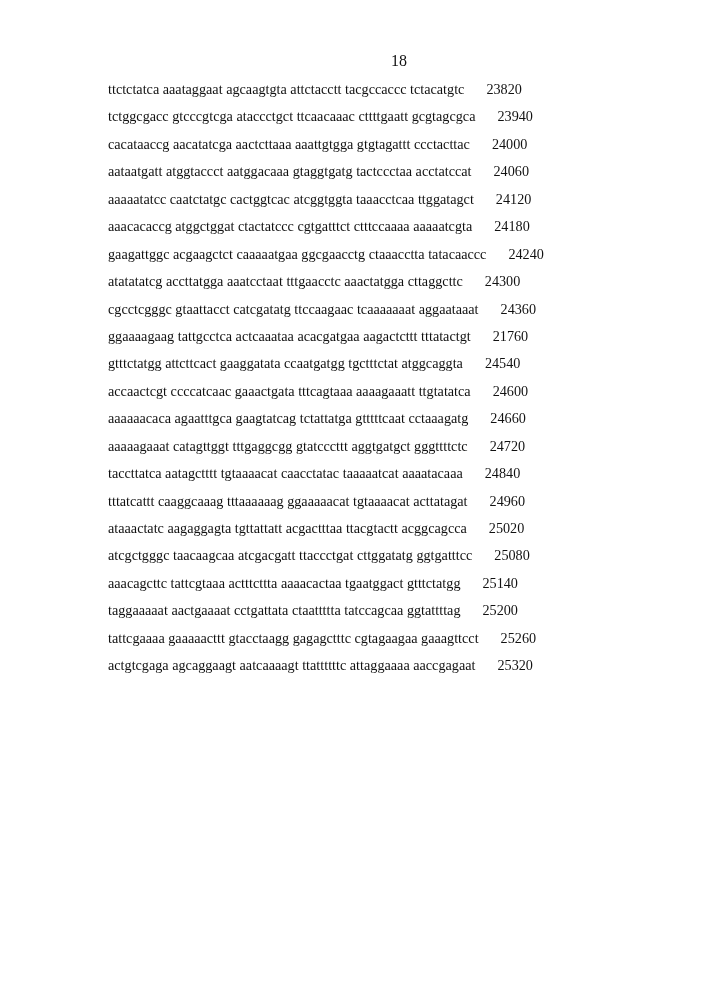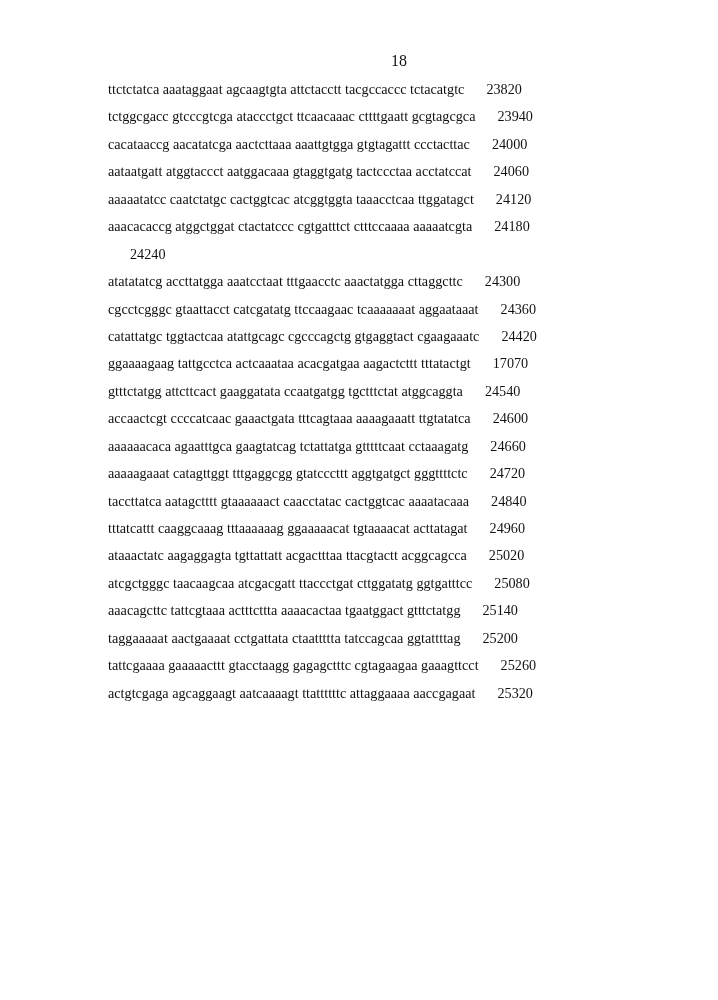--- a/index.html
+++ b/index.html
@@ -37,56 +37,53 @@
     </div>
     <div class="seq-line">
       <span class="seq-text">aaaaatatcc caatctatgc cactggtcac atcggtggta taaacctcaa ttggatagct</span>
       <span class="seq-pos">24120</span>
     </div>
     <div class="seq-line">
       <span class="seq-text">aaacacaccg atggctggat ctactatccc cgtgatttct ctttccaaaa aaaaatcgta</span>
       <span class="seq-pos">24180</span>
     </div>
     <div class="seq-line">
+      <span class="seq-text">gaagattggc acgaagctct caaaaatgaa ggcgaacctg ctaaacctta tatacaaccc</span>
       <span class="seq-pos">24240</span>
     </div>
     <div class="seq-line">
       <span class="seq-text">atatatatcg accttatgga aaatcctaat tttgaacctc aaactatgga cttaggcttc</span>
       <span class="seq-pos">24300</span>
     </div>
     <div class="seq-line">
       <span class="seq-text">cgcctcgggc gtaattacct catcgatatg ttccaagaac tcaaaaaaat aggaataaat</span>
       <span class="seq-pos">24360</span>
     </div>
     <div class="seq-line">
-      <span class="seq-text">catattatgc tggtactcaa atattgcagc cgcccagctg gtgaggtact cgaagaaatc</span>
-      <span class="seq-pos">24420</span>
-    </div>
-    <div class="seq-line">
       <span class="seq-text">ggaaaagaag tattgcctca actcaaataa acacgatgaa aagactcttt tttatactgt</span>
-      <span class="seq-pos">17070</span>
+      <span class="seq-pos">21760</span>
     </div>
     <div class="seq-line">
       <span class="seq-text">gtttctatgg attcttcact gaaggatata ccaatgatgg tgctttctat atggcaggta</span>
       <span class="seq-pos">24540</span>
     </div>
     <div class="seq-line">
       <span class="seq-text">accaactcgt ccccatcaac gaaactgata tttcagtaaa aaaagaaatt ttgtatatca</span>
       <span class="seq-pos">24600</span>
     </div>
     <div class="seq-line">
       <span class="seq-text">aaaaaacaca agaatttgca gaagtatcag tctattatga gtttttcaat cctaaagatg</span>
       <span class="seq-pos">24660</span>
     </div>
     <div class="seq-line">
       <span class="seq-text">aaaaagaaat catagttggt tttgaggcgg gtatcccttt aggtgatgct gggttttctc</span>
       <span class="seq-pos">24720</span>
     </div>
     <div class="seq-line">
-      <span class="seq-text">taccttatca aatagctttt gtaaaaaact caacctatac cactggtcac aaaatacaaa</span>
+      <span class="seq-text">taccttatca aatagctttt tgtaaaacat caacctatac taaaaatcat aaaatacaaa</span>
       <span class="seq-pos">24840</span>
     </div>
     <div class="seq-line">
       <span class="seq-text">tttatcattt caaggcaaag tttaaaaaag ggaaaaacat tgtaaaacat acttatagat</span>
       <span class="seq-pos">24960</span>
     </div>
     <div class="seq-line">
       <span class="seq-text">ataaactatc aagaggagta tgttattatt acgactttaa ttacgtactt acggcagcca</span>
       <span class="seq-pos">25020</span>
     </div>

